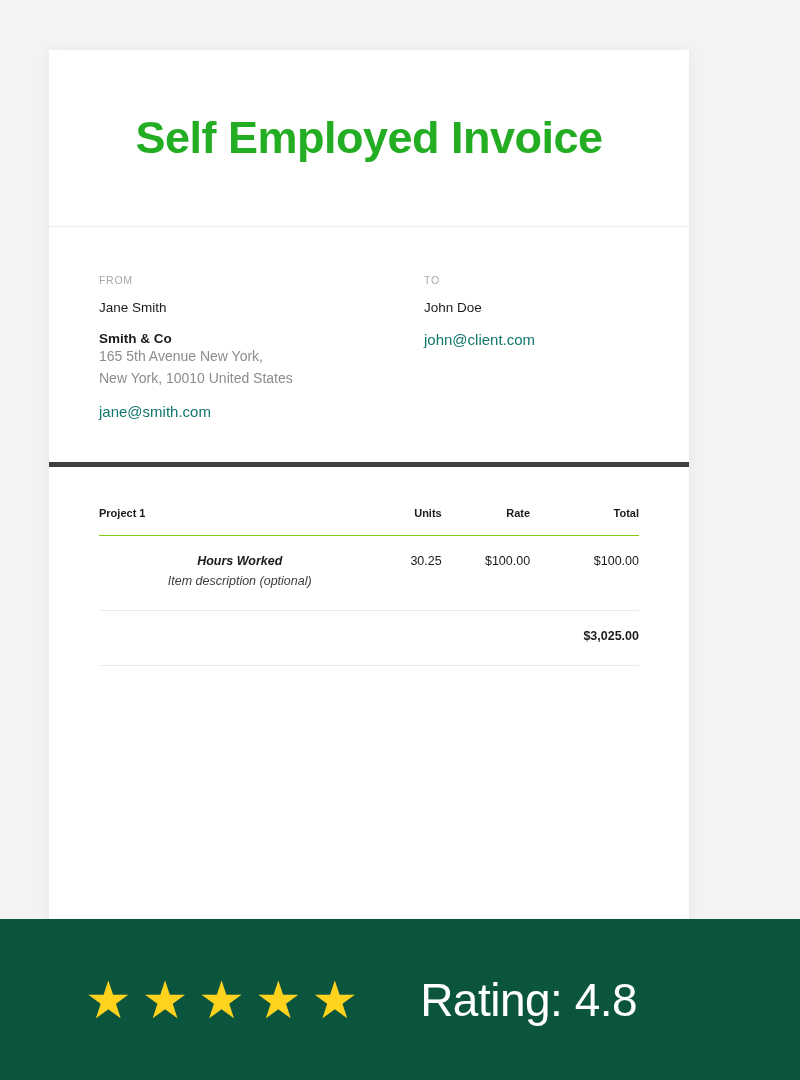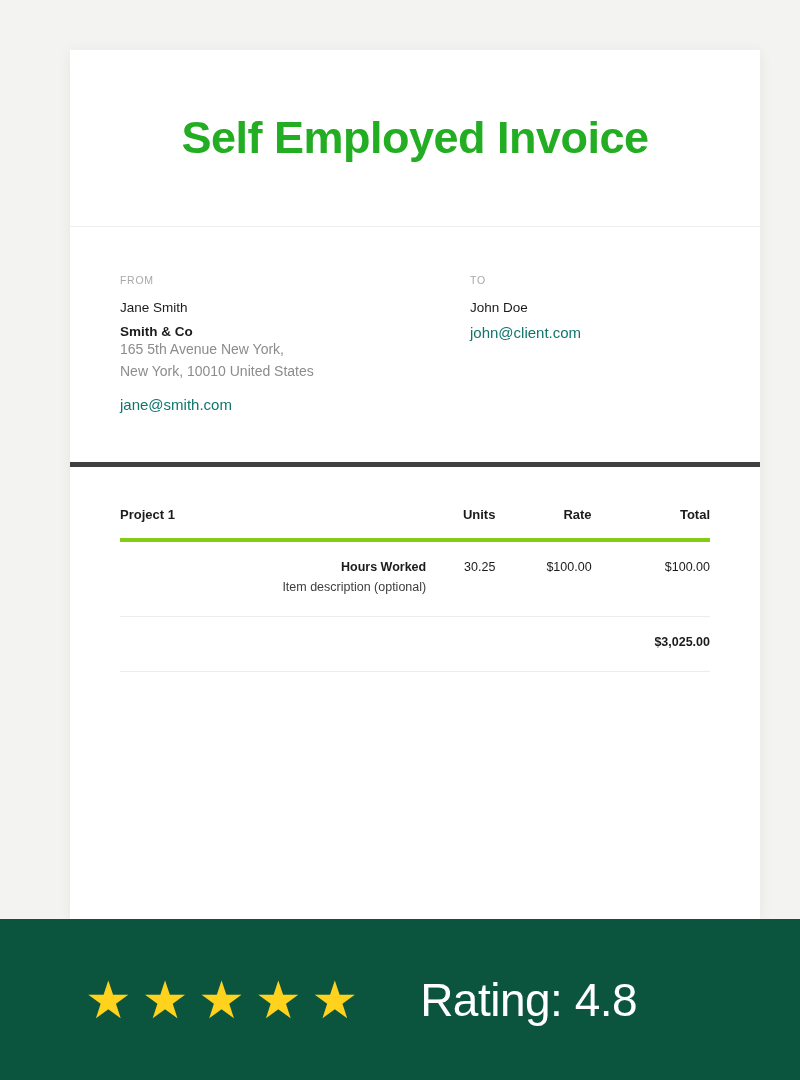--- a/index.html
+++ b/index.html
@@ -10,23 +10,23 @@
     width: 800px;
     height: 1080px;
     background: #f3f3f1;
     font-family: "Liberation Sans", sans-serif;
     overflow: hidden;
     position: relative;
   }
 
   .page {
     position: absolute;
-    left: 70px;
+    left: 49px;
     top: 50px;
-    width: 690px;
+    width: 640px;
     background: #ffffff;
     box-shadow: 0 2px 14px rgba(0,0,0,0.06);
     min-height: 870px;
   }
 
   
   .title-block {
     height: 176px;
     display: flex;
     align-items: center;
@@ -63,21 +63,21 @@
   .field-label {
     font-size: 10.5px;
     letter-spacing: 0.7px;
     color: #a8a8a8;
     text-transform: uppercase;
     margin-bottom: 14px;
   }
   .name {
     font-size: 13.5px;
     color: #1b1b1b;
-    margin-bottom: 9px;
+    margin-bottom: 16px;
   }
   .company {
     font-size: 13.5px;
     color: #1b1b1b;
     font-weight: bold;
   }
   .addr {
     font-size: 14px;
     color: #8c8c8c;
     line-height: 1.55;
@@ -98,40 +98,41 @@
 
   
   .items {
     padding: 40px 50px 0 50px;
   }
   table.items-table {
     width: 100%;
     border-collapse: collapse;
   }
   table.items-table th {
-    font-size: 13px;
+    font-size: 11px;
     color: #1b1b1b;
     font-weight: bold;
     text-align: right;
     padding: 0 0 16px 0;
-    border-bottom: 4px solid #84cc16;
+    border-bottom: 1px solid #84cc16;
   }
   table.items-table th.first {
     text-align: left;
   }
   table.items-table td {
     font-size: 12.5px;
     color: #1b1b1b;
     text-align: right;
     padding: 18px 0 22px 0;
     border-bottom: 1px solid #ececec;
     vertical-align: top;
   }
   table.items-table td.first {
-    text-align: right;
+    text-align: center;
+    font-style: italic;
   }
   .item-name {
     font-weight: bold;
     color: #1b1b1b;
     margin-bottom: 6px;
   }
   .item-desc {
     font-weight: normal;
     color: #3d3d3d;
   }

